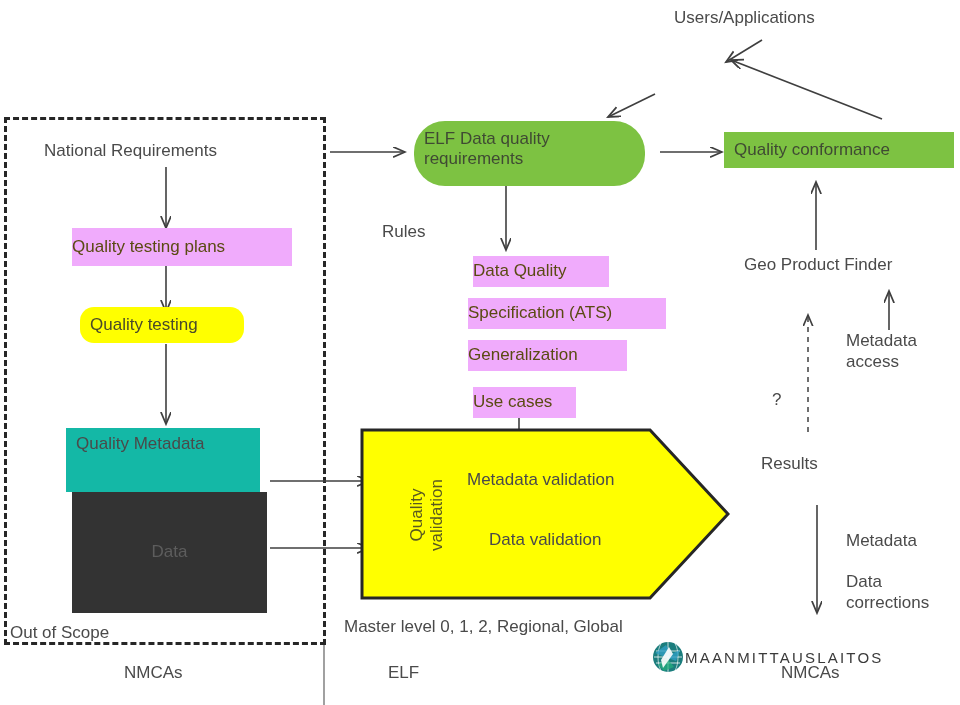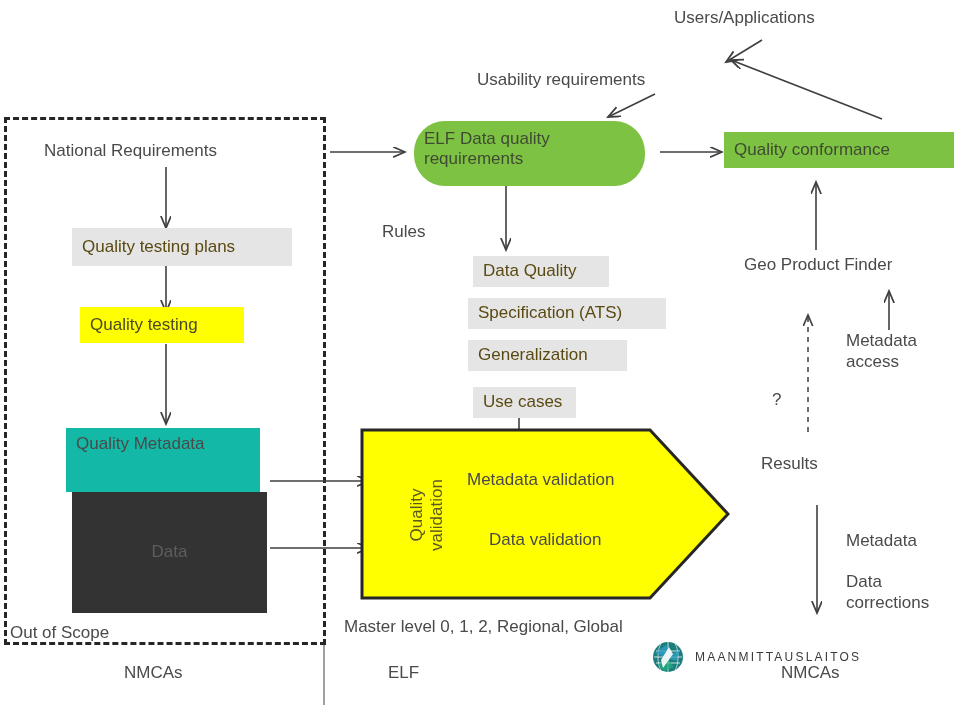--- a/index.html
+++ b/index.html
@@ -43,21 +43,21 @@
   
   .box {
     display: flex;
     align-items: center;
     box-sizing: border-box;
     font-size: 17px;
     line-height: 1.2;
     color: #4a4a4a;
   }
   .box.green  { background: #7DC242; color: #3f4a33; padding-left: 10px; }
-  .box.orange { background: #e5e5e5; color: #5a4a12; padding-left: 10px; }
+  .box.orange { background: #f0abfc; color: #5a4a12; }
   .box.yellow { background: #FFFF00; color: #4a4a2a; padding-left: 10px; }
   .box.gray   { background: #14b8a6; color: #4a4a4a; padding-left: 10px; align-items:flex-start; padding-top:6px;}
   .box.dark   { background: #333333; color: #5d5d5d; justify-content:center; }
 
   
   #scope-box {
     left: 4px;
     top: 117px;
     width: 322px;
     height: 528px;
@@ -87,22 +87,22 @@
     justify-content: center;
     font-size: 17px;
     color: #5a5a20;
     line-height: 1.2;
     text-align: center;
   }
 
   
   #logo-wrap { left: 652px; top: 641px; display: flex; align-items: center; }
   #logo-text {
-    margin-left: 11px;
-    font-size: 12px;
+    margin-left: 1px;
+    font-size: 15px;
     letter-spacing: 2.2px;
     color: #3a3a3a;
   }
 </style>
 </head>
 <body>
 
 <div id="slide">
 
   <div id="scope-box" class="abs"></div>
@@ -153,32 +153,31 @@
 
     <g stroke="#6e6e6e" stroke-width="1.3" fill="none">
       <line x1="324" y1="645" x2="324" y2="705"></line>
     </g>
   </svg>
 
   <div class="abs txt" style="left:44px; top:141px;">National Requirements</div>
 
   <div class="abs box orange" style="left:72px; top:228px; width:220px; height:38px;">Quality testing plans</div>
 
-  <div class="abs box yellow" style="left:80px; top:307px; width:164px; height:36px;">Quality testing</div>
+  <div class="abs box yellow" style="left:80px; top:307px; width:164px; height:36px;border-radius:14px;">Quality testing</div>
 
   <div class="abs box gray" style="left:66px; top:428px; width:194px; height:64px;">Quality
 Metadata</div>
 
   <div class="abs box dark" style="left:72px; top:492px; width:195px; height:121px;">Data</div>
 
   <div class="abs txt" style="left:10px; top:623px;">Out of Scope</div>
 
   <div class="abs txt" style="left:124px; top:663px;">NMCAs</div>
 
-  <div class="abs txt" style="left:477px; top:70px;">Usability requirements</div>
 
   <div class="abs box green" style="left:414px; top:121px; width:231px; height:65px; align-items:flex-start; padding-top:8px;border-radius:31px;">ELF Data quality
 requirements</div>
 
   <div class="abs txt" style="left:382px; top:222px;">Rules</div>
 
   <div class="abs box orange" style="left:473px; top:256px; width:136px; height:31px;">Data Quality</div>
 
   <div class="abs box orange" style="left:468px; top:298px; width:198px; height:31px;">Specification (ATS)</div>
 

